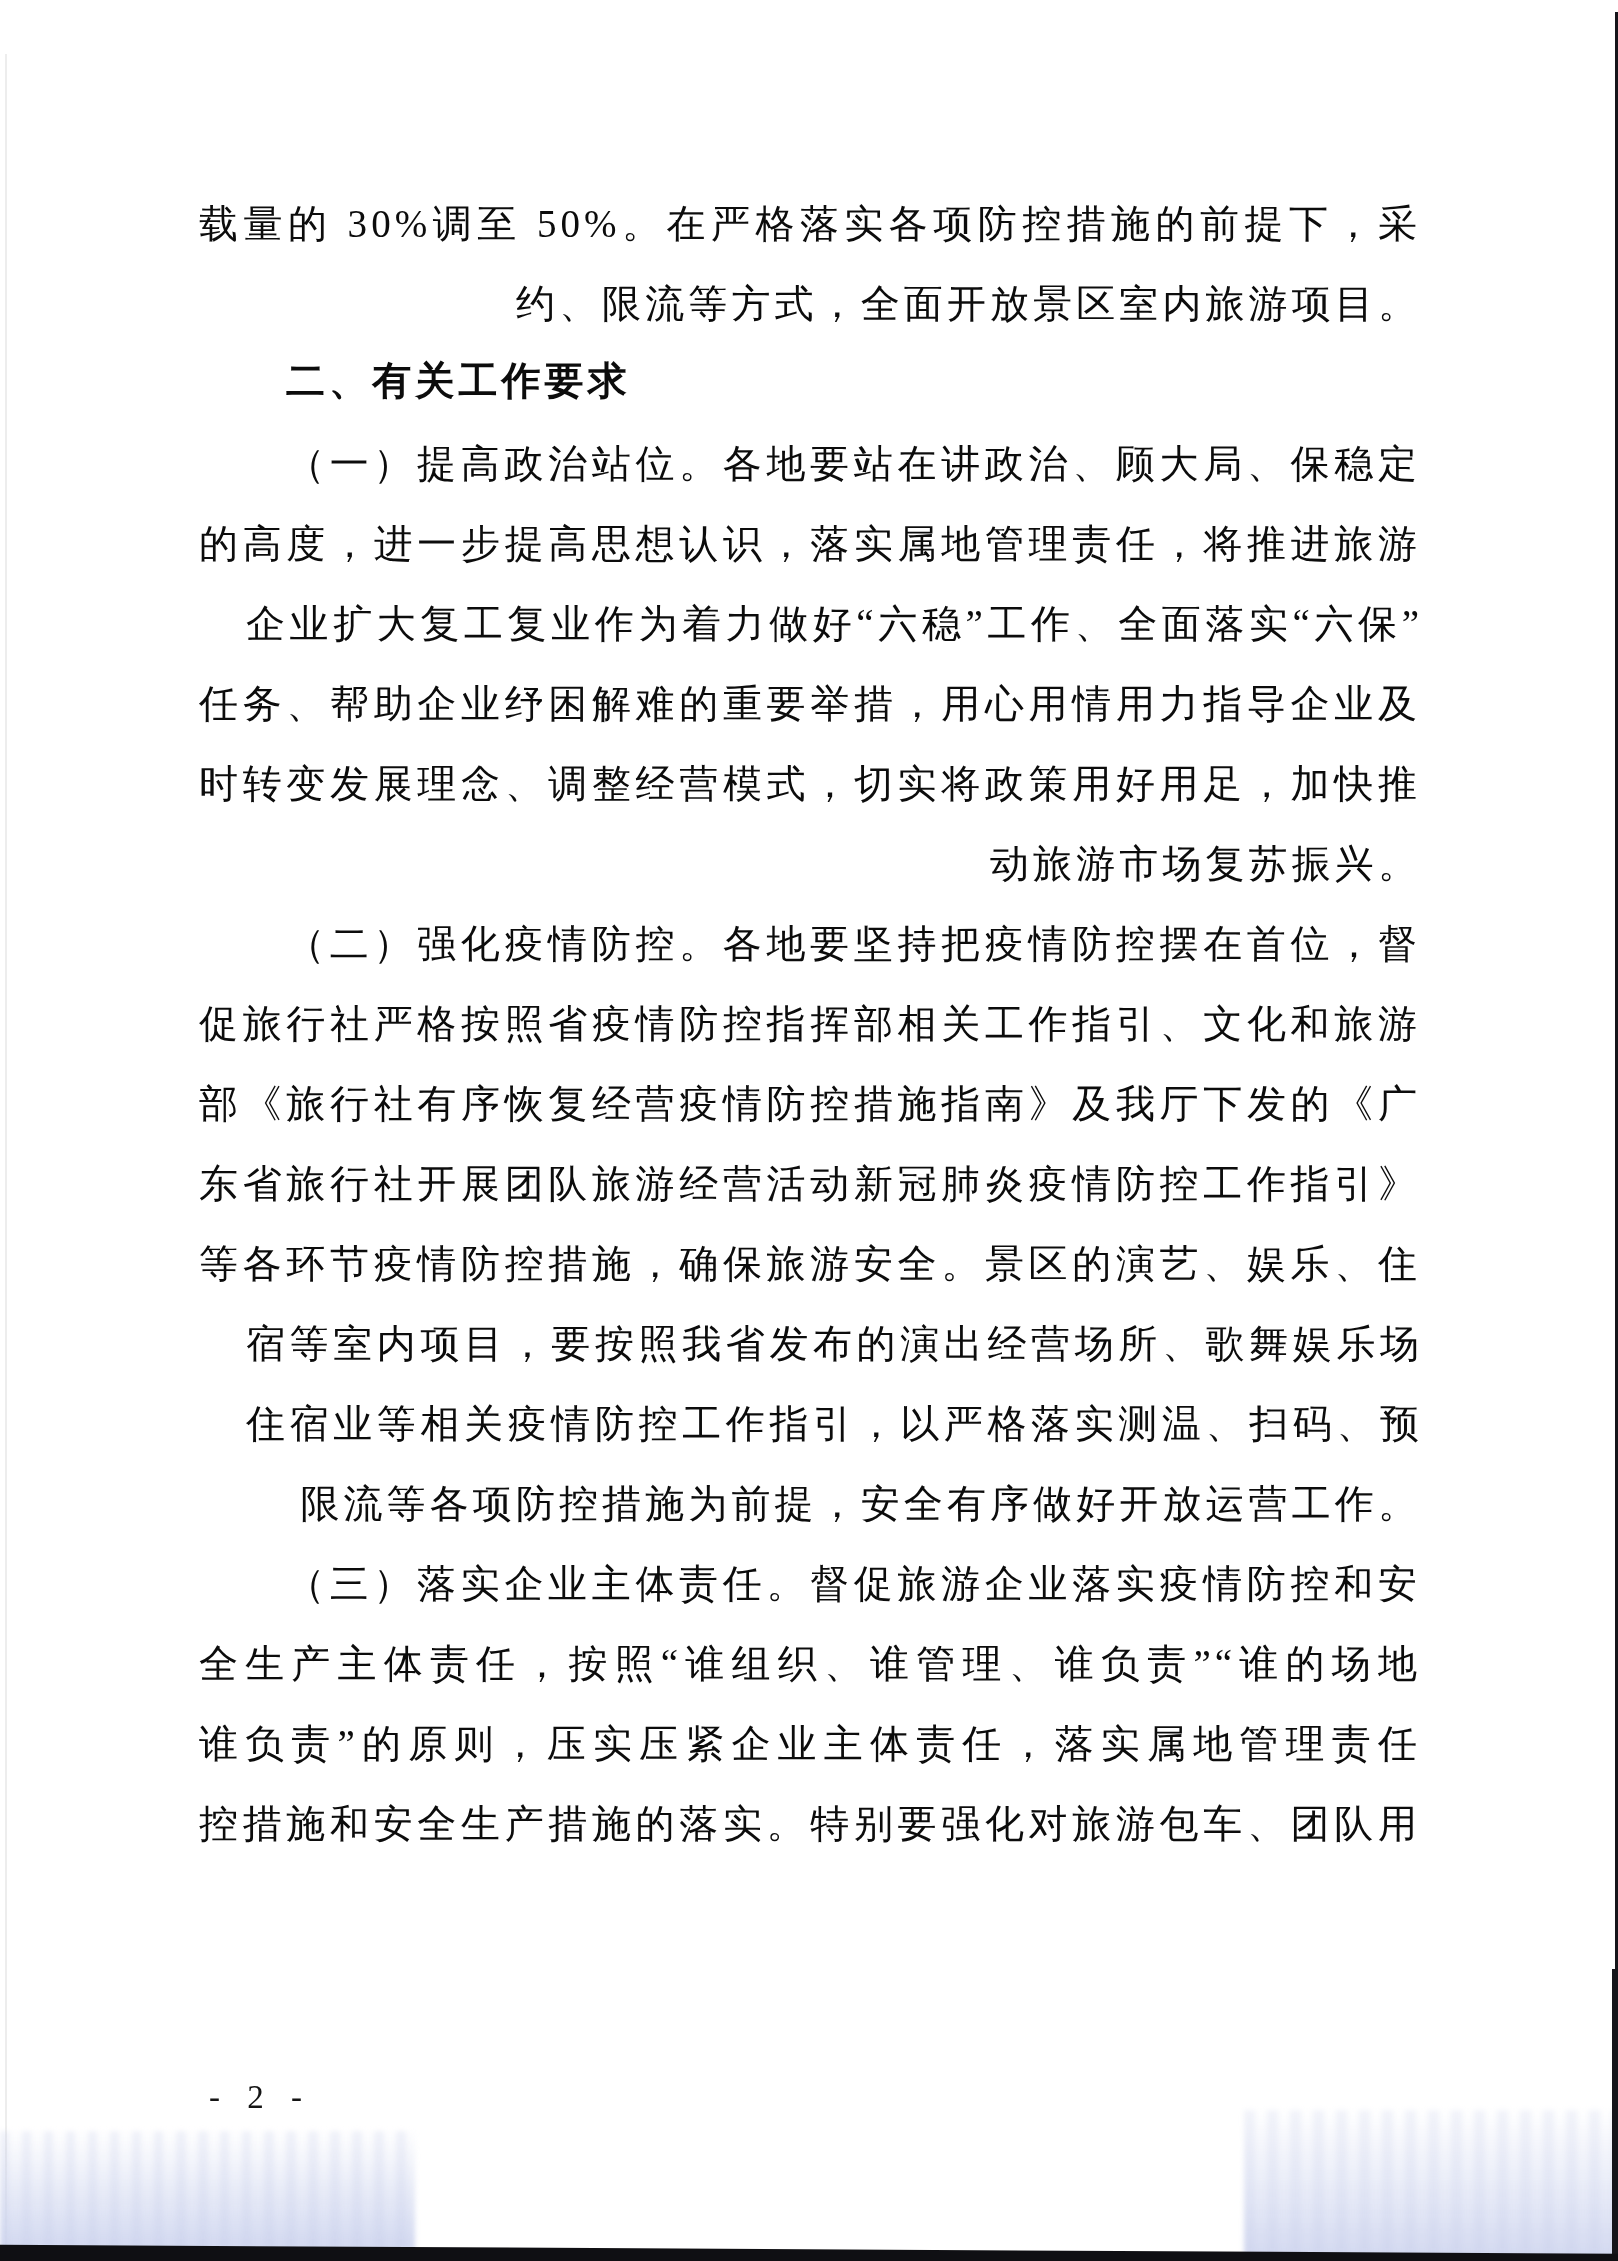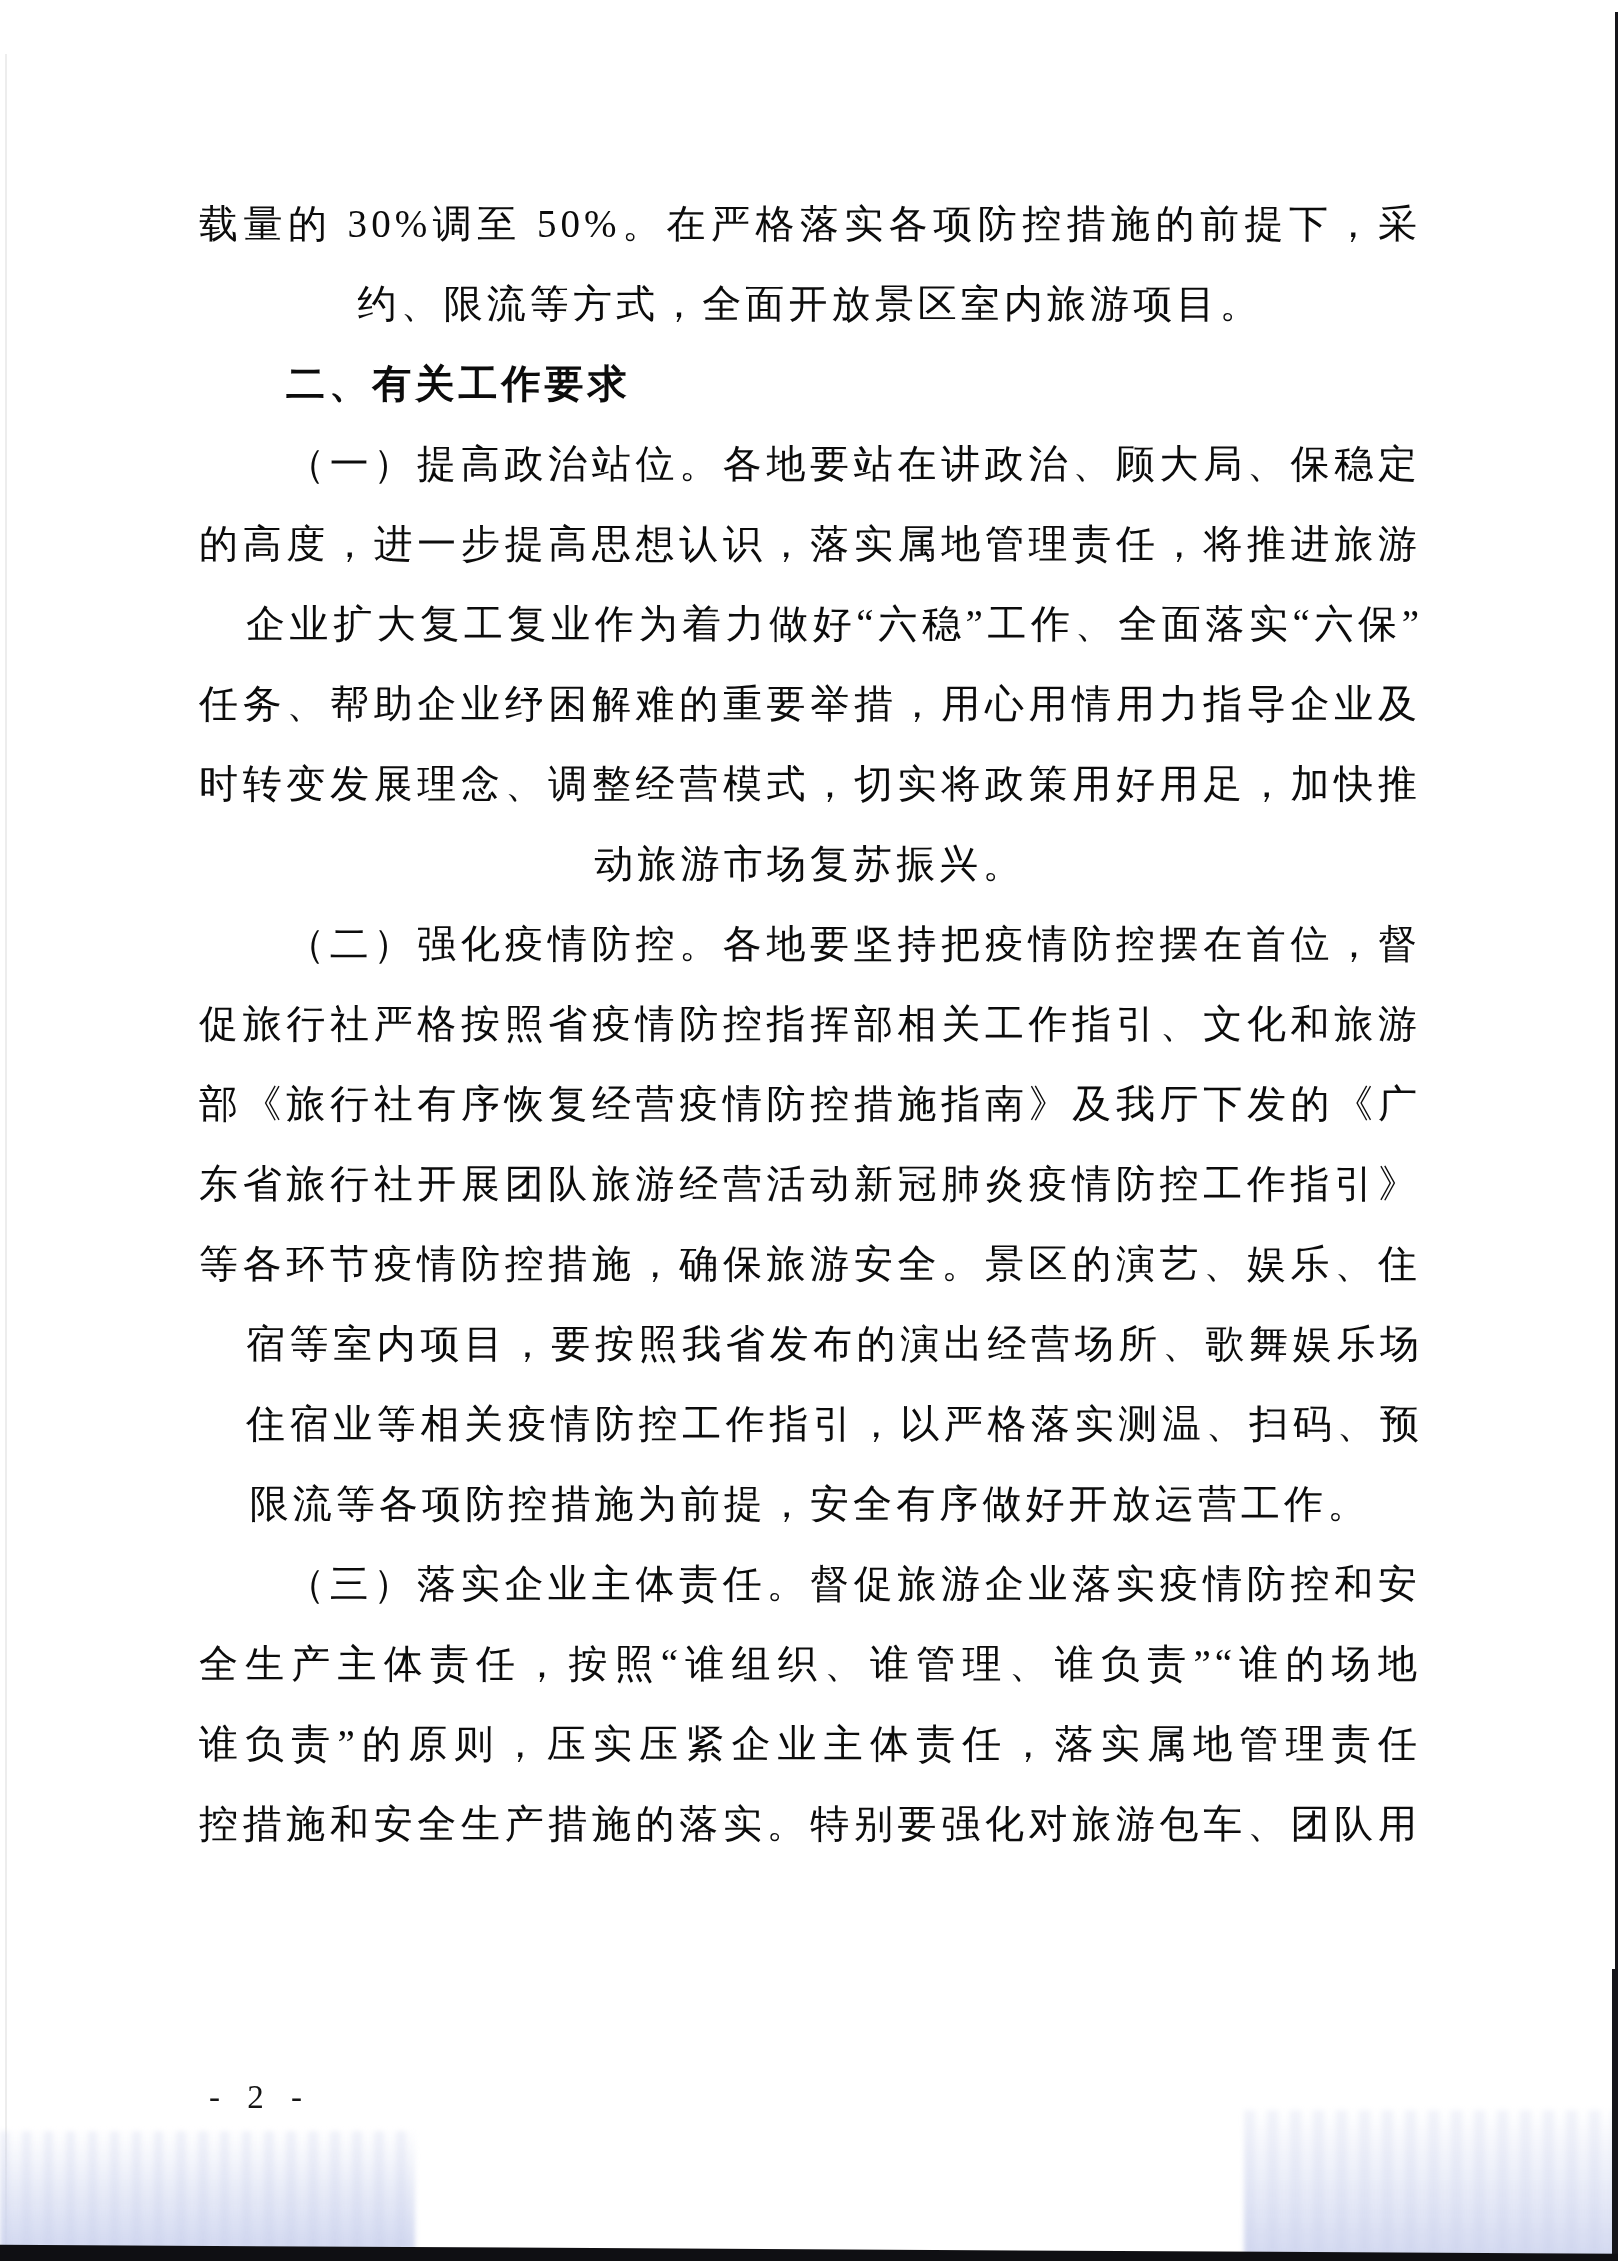--- a/index.html
+++ b/index.html
@@ -35,39 +35,39 @@
     left: 199px;
     top: 184px;
     width: 1222px;
     font-size: 39px;
     letter-spacing: 4.1px;
     line-height: 80px;
   }
   .line {
     height: 80px;
     line-height: 80px;
-    text-align: center;
+    text-align: right;
     white-space: nowrap;
   }
   .line.justify {
     white-space: normal;
     text-align: justify;
     text-align-last: justify;
     text-justify: inter-character;
     overflow: hidden;
   }
   .line.tight {
     letter-spacing: 2px;
     margin-left: 47px;
   }
   .line.indent {
     text-indent: 87px;
   }
   .line.heading {
-    font-family: Liberation Serif, serif;
+    font-family: Liberation Mono, monospace;
     font-weight: 700;
     text-indent: 87px;
     letter-spacing: 4.1px;
     text-align: left;
     text-align-last: left;
   }
   .page-number {
     position: absolute;
     left: 209px;
     top: 2073px;

